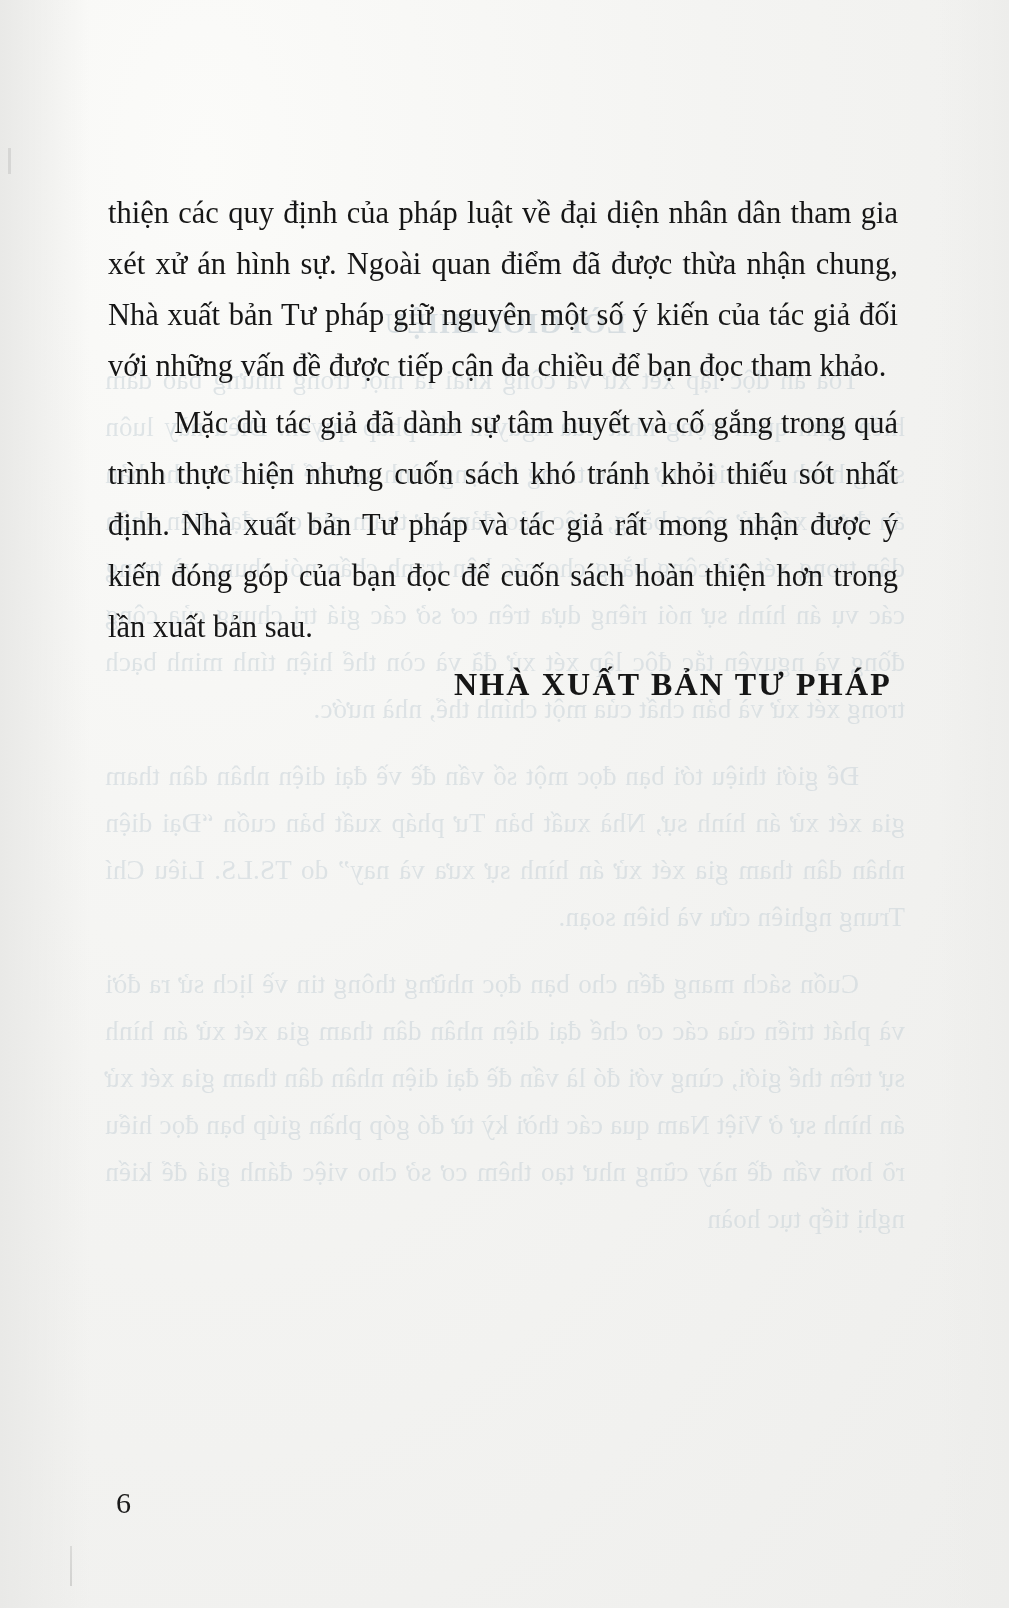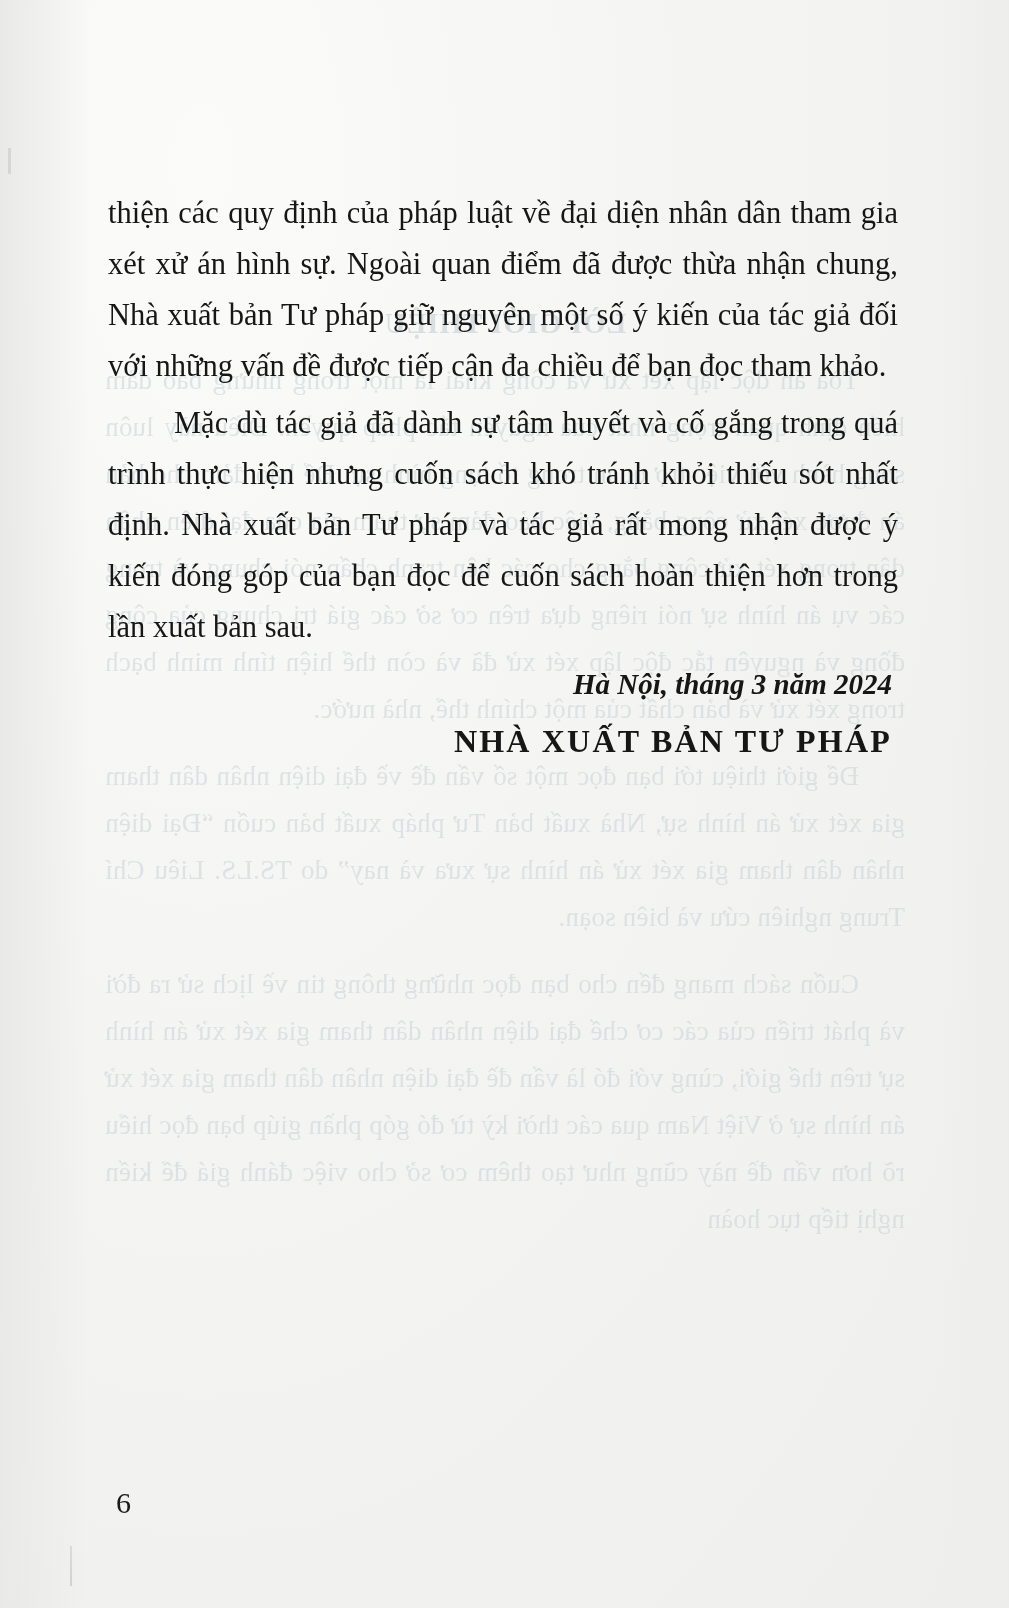--- a/index.html
+++ b/index.html
@@ -140,18 +140,17 @@
   <div class="showthrough">
     <div class="st-title">LỜI GIỚI THIỆU</div>
     <p>Tòa án độc lập xét xử và công khai là một trong những bảo đảm hiến định quan trọng nhất của nguyên tắc pháp quyền. Điều này luôn song hành với việc trợ quan trong tố tụng hình sự. Để bảo đảm cho bản án được xét xử công bằng, việc bảo đảm sự tham gia của đại diện nhân dân trong xét xử công bằng cho các bên tranh chấp nói chung và trong các vụ án hình sự nói riêng dựa trên cơ sở các giá trị chung của cộng đồng và nguyên tắc độc lập xét xử đã và còn thể hiện tính minh bạch trong xét xử và bản chất của một chính thể, nhà nước.</p>
     <p>Để giới thiệu tới bạn đọc một số vấn đề về đại diện nhân dân tham gia xét xử án hình sự, Nhà xuất bản Tư pháp xuất bản cuốn “Đại diện nhân dân tham gia xét xử án hình sự xưa và nay” do TS.LS. Liêu Chí Trung nghiên cứu và biên soạn.</p>
     <p>Cuốn sách mang đến cho bạn đọc những thông tin về lịch sử ra đời và phát triển của các cơ chế đại diện nhân dân tham gia xét xử án hình sự trên thế giới, cùng với đó là vấn đề đại diện nhân dân tham gia xét xử án hình sự ở Việt Nam qua các thời kỳ từ đó góp phần giúp bạn đọc hiểu rõ hơn vấn đề này cũng như tạo thêm cơ sở cho việc đánh giá để kiến nghị tiếp tục hoàn</p>
   </div>
 
   <div class="content">
     <p>thiện các quy định của pháp luật về đại diện nhân dân tham gia xét xử án hình sự. Ngoài quan điểm đã được thừa nhận chung, Nhà xuất bản Tư pháp giữ nguyên một số ý kiến của tác giả đối với những vấn đề được tiếp cận đa chiều để bạn đọc tham khảo.</p>
     <p class="indent">Mặc dù tác giả đã dành sự tâm huyết và cố gắng trong quá trình thực hiện nhưng cuốn sách khó tránh khỏi thiếu sót nhất định. Nhà xuất bản Tư pháp và tác giả rất mong nhận được ý kiến đóng góp của bạn đọc để cuốn sách hoàn thiện hơn trong lần xuất bản sau.</p>
-    <p class="sign-place">Hà Nội, tháng 3 năm 2024</p>
     <p class="sign-publisher">NHÀ XUẤT BẢN TƯ PHÁP</p>
   </div>
 
   <div class="folio">6</div>
 </div>
 
 </body></html>

